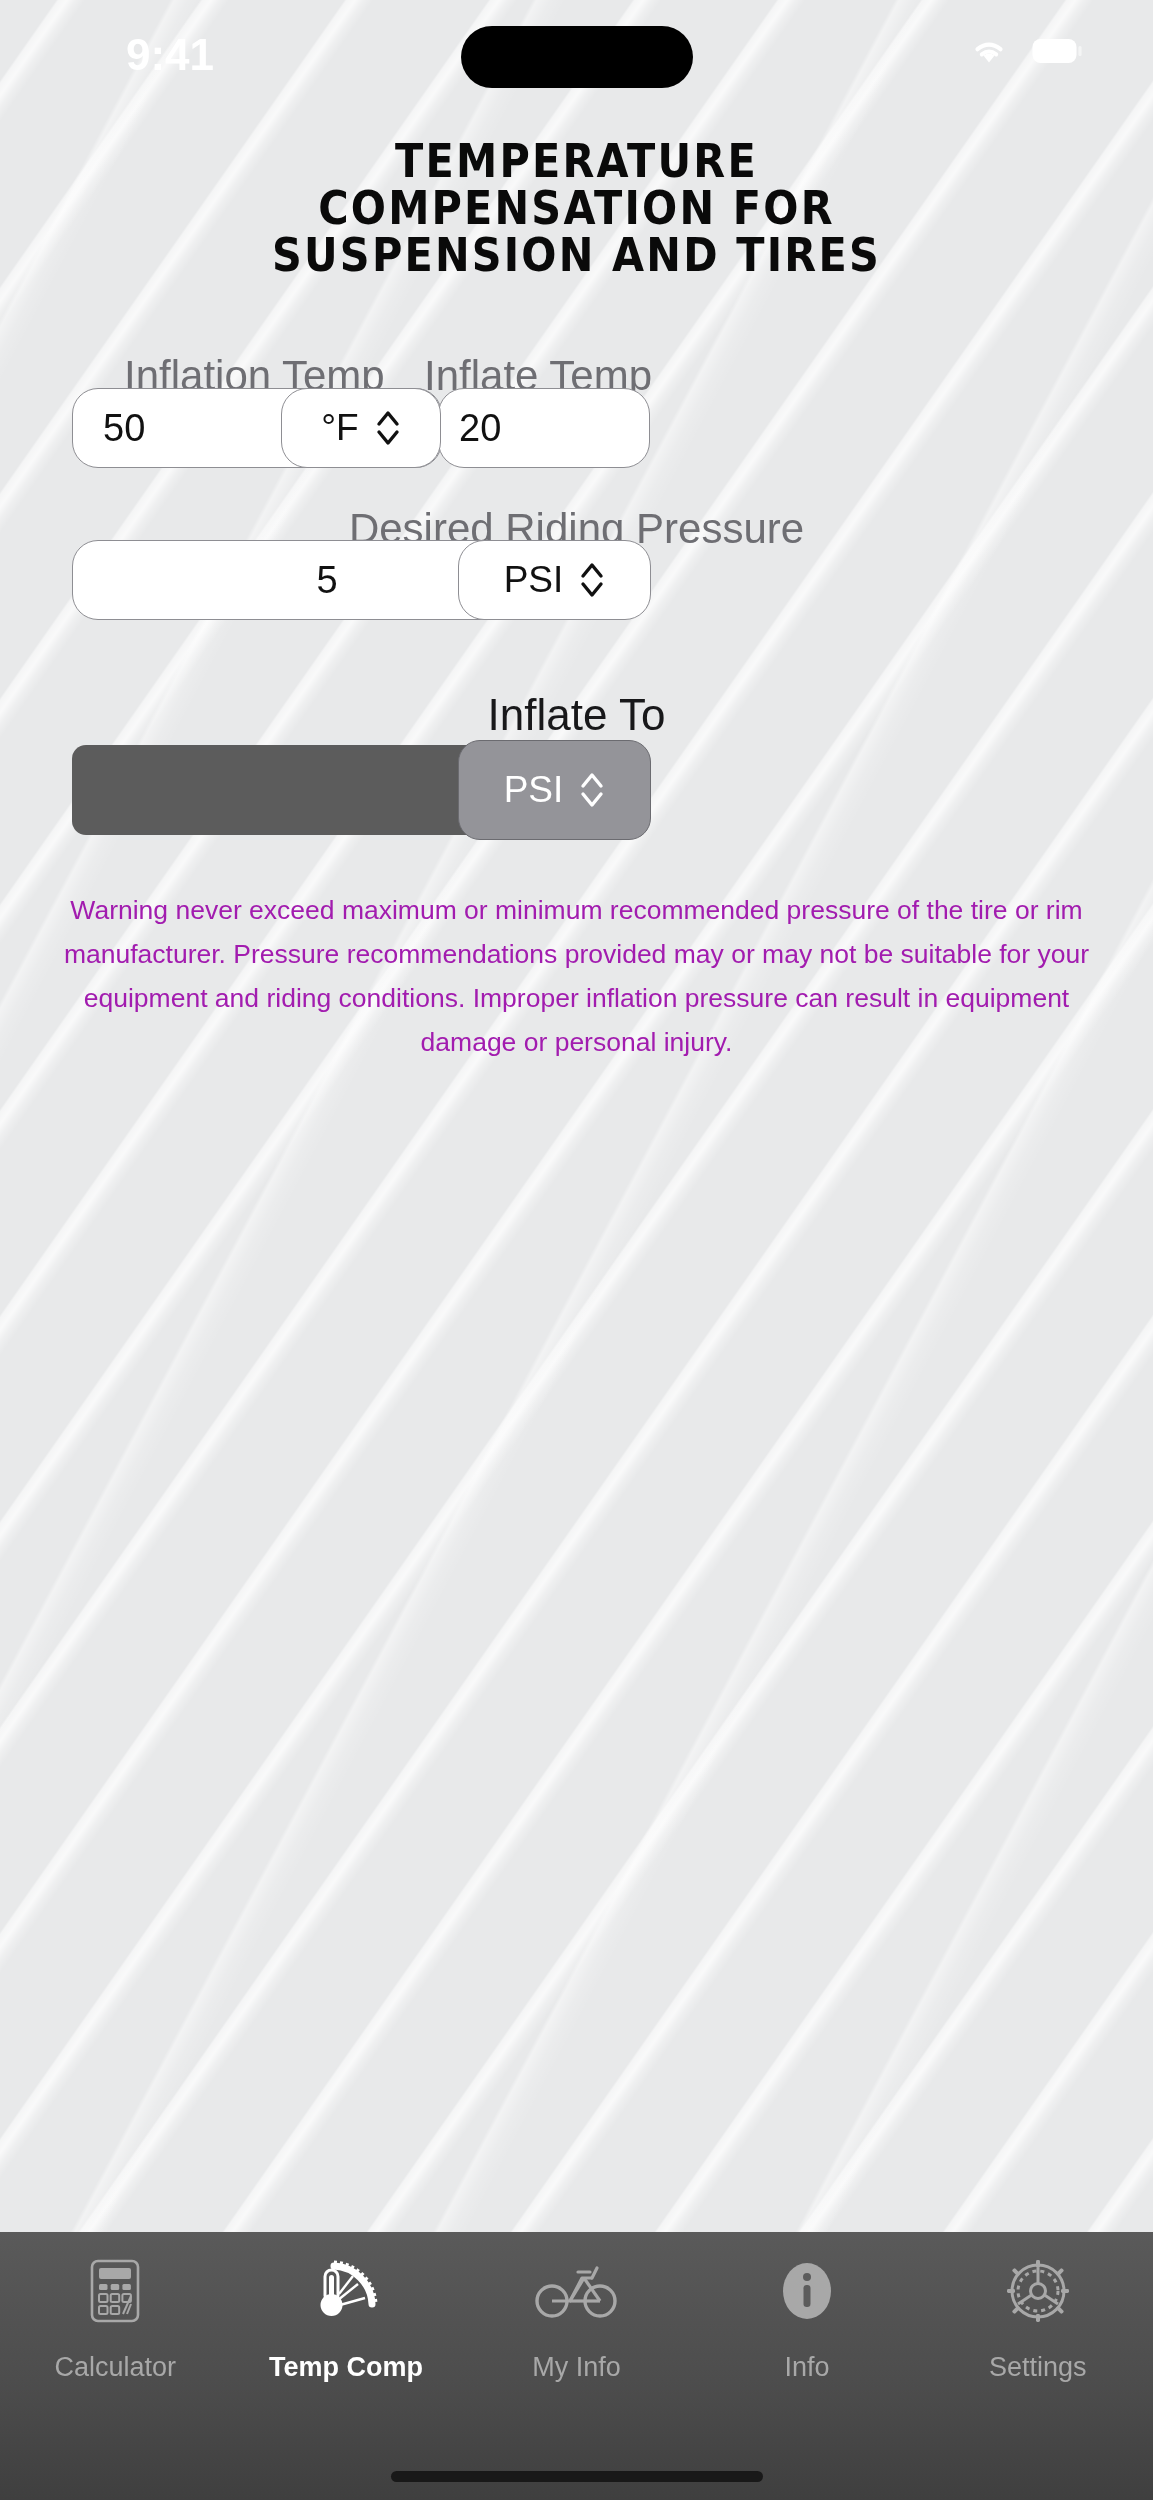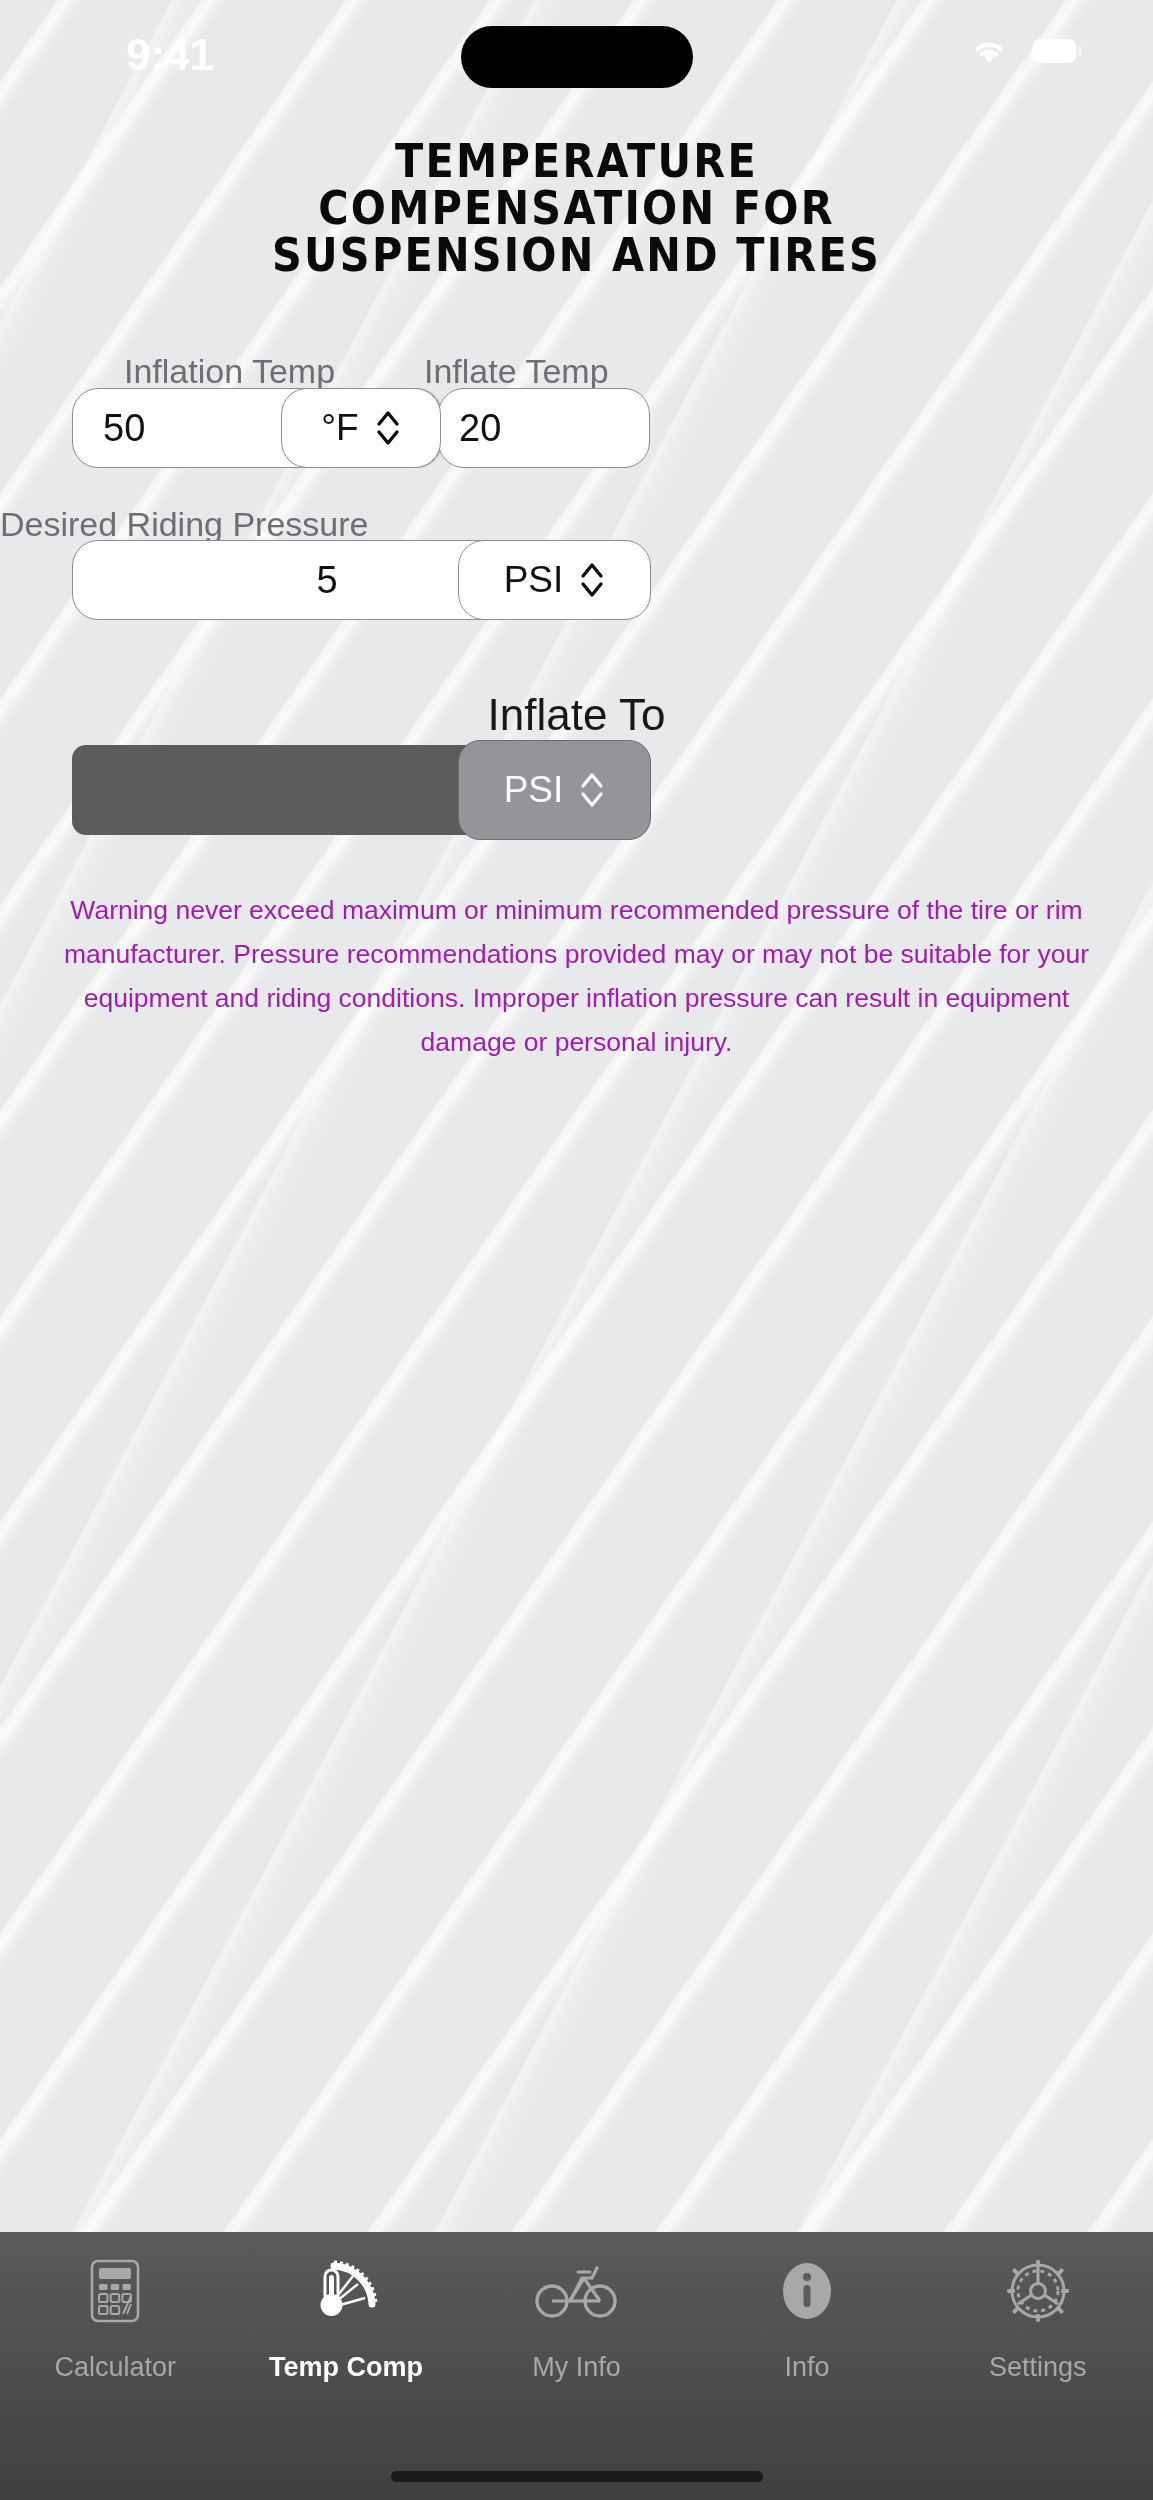--- a/index.html
+++ b/index.html
@@ -79,26 +79,26 @@
     color:#0a0a0a;
     z-index:3;
   }
   .title .ln{ display:block; }
 
   
   .form-area{ position:absolute; top:0; left:0; right:0; z-index:3; }
 
   .lbl{
     position:absolute;
-    font-size:34px; color:#6e6e73; font-weight:400;
+    font-size:42px; color:#6e6e73; font-weight:400;
     white-space:nowrap;
   }
   .lbl-inflation{ top:352px; left:124px; }
   .lbl-riding{ top:352px; left:424px; }
-  .lbl-pressure{ top:505px; left:0; right:0; text-align:left; }
+  .lbl-pressure{ top:505px; left:0; right:0; text-align:center; }
 
   .field{
     position:absolute;
     background:#fff;
     border:1.6px solid #8e8e93;
     border-radius:26px;
     height:80px;
   }
   .field .val{
     position:absolute; top:50%; transform:translateY(-50%);

